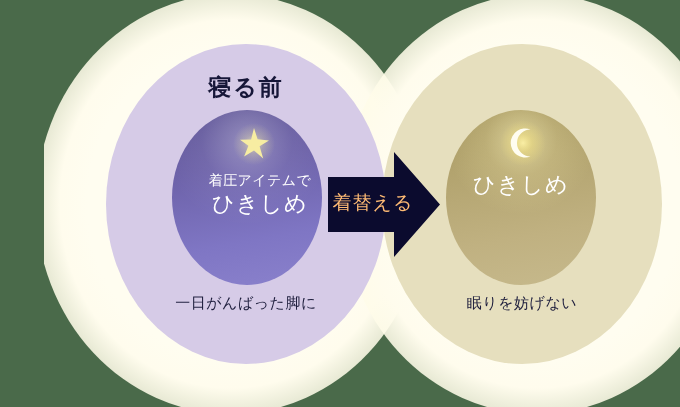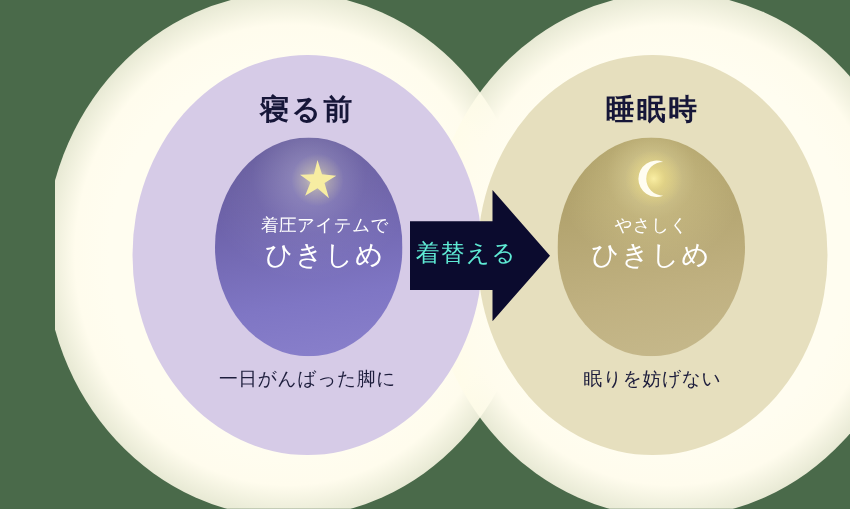--- a/index.html
+++ b/index.html
@@ -163,21 +163,21 @@
   }
   .arrow-label {
     position: absolute;
     left: 284px;
     top: 190px;
     width: 90px;
     text-align: center;
     font-size: 19px;
     font-weight: 500;
     letter-spacing: 1px;
-    color: #5eead4;
+    color: #fdba74;
     white-space: nowrap;
     z-index: 5;
   }
 </style>
 </head>
 <body>
 
 <div id="stage">
 
   <div class="glow glow-left"></div>
@@ -203,40 +203,38 @@
   </div>
 
   <div class="core-text left">
     <span class="small">着圧アイテムで</span>
     <span class="big">ひきしめ</span>
   </div>
 
   <div class="lobe-caption left">一日がんばった脚に</div>
 
   <div class="lobe lobe-right"></div>
-  <div class="lobe-title right">睡眠時</div>
 
   <div class="core core-right"></div>
 
   <div class="icon-moon">
     <svg viewBox="0 0 46 46" width="46" height="46">
       <defs>
         <radialGradient id="moonGlow" cx="50%" cy="50%" r="50%">
           <stop offset="0%" stop-color="#fff4a8" stop-opacity="0.85"></stop>
           <stop offset="40%" stop-color="#f5e27a" stop-opacity="0.40"></stop>
           <stop offset="100%" stop-color="#f5e27a" stop-opacity="0"></stop>
         </radialGradient>
       </defs>
       <circle cx="23" cy="23" r="23" fill="url(#moonGlow)"></circle>
       <path d="M30.5 9.5 A14.5 14.5 0 1 0 30.5 36.5 A11.8 11.8 0 1 1 30.5 9.5 Z" fill="#fffdf0"></path>
     </svg>
   </div>
 
   <div class="core-text right">
-    <span class="small">やさしく</span>
     <span class="big">ひきしめ</span>
   </div>
 
   <div class="lobe-caption right">眠りを妨げない</div>
 
   <div class="arrow-wrap">
     <svg viewBox="0 0 112 105" width="112" height="105">
       <path d="M0 25 L66 25 L66 0 L112 52.5 L66 105 L66 80 L0 80 Z" fill="#0b0b2e"></path>
     </svg>
   </div>

